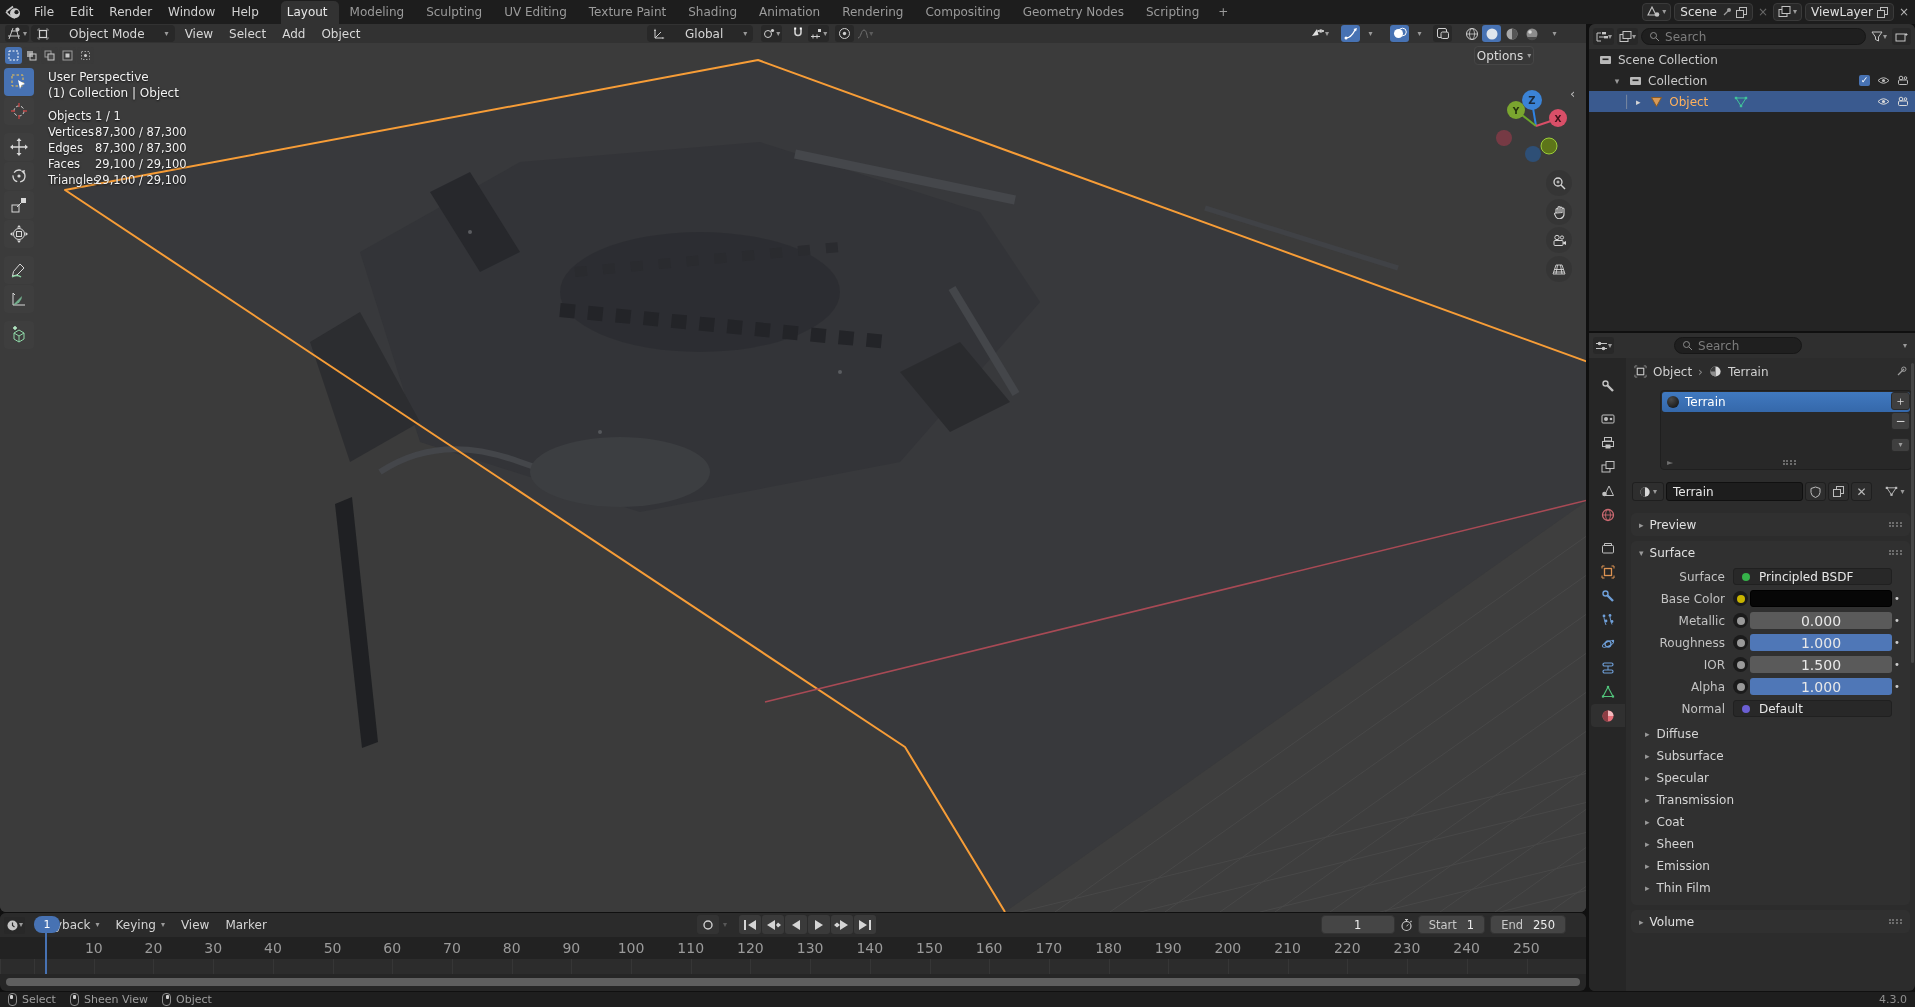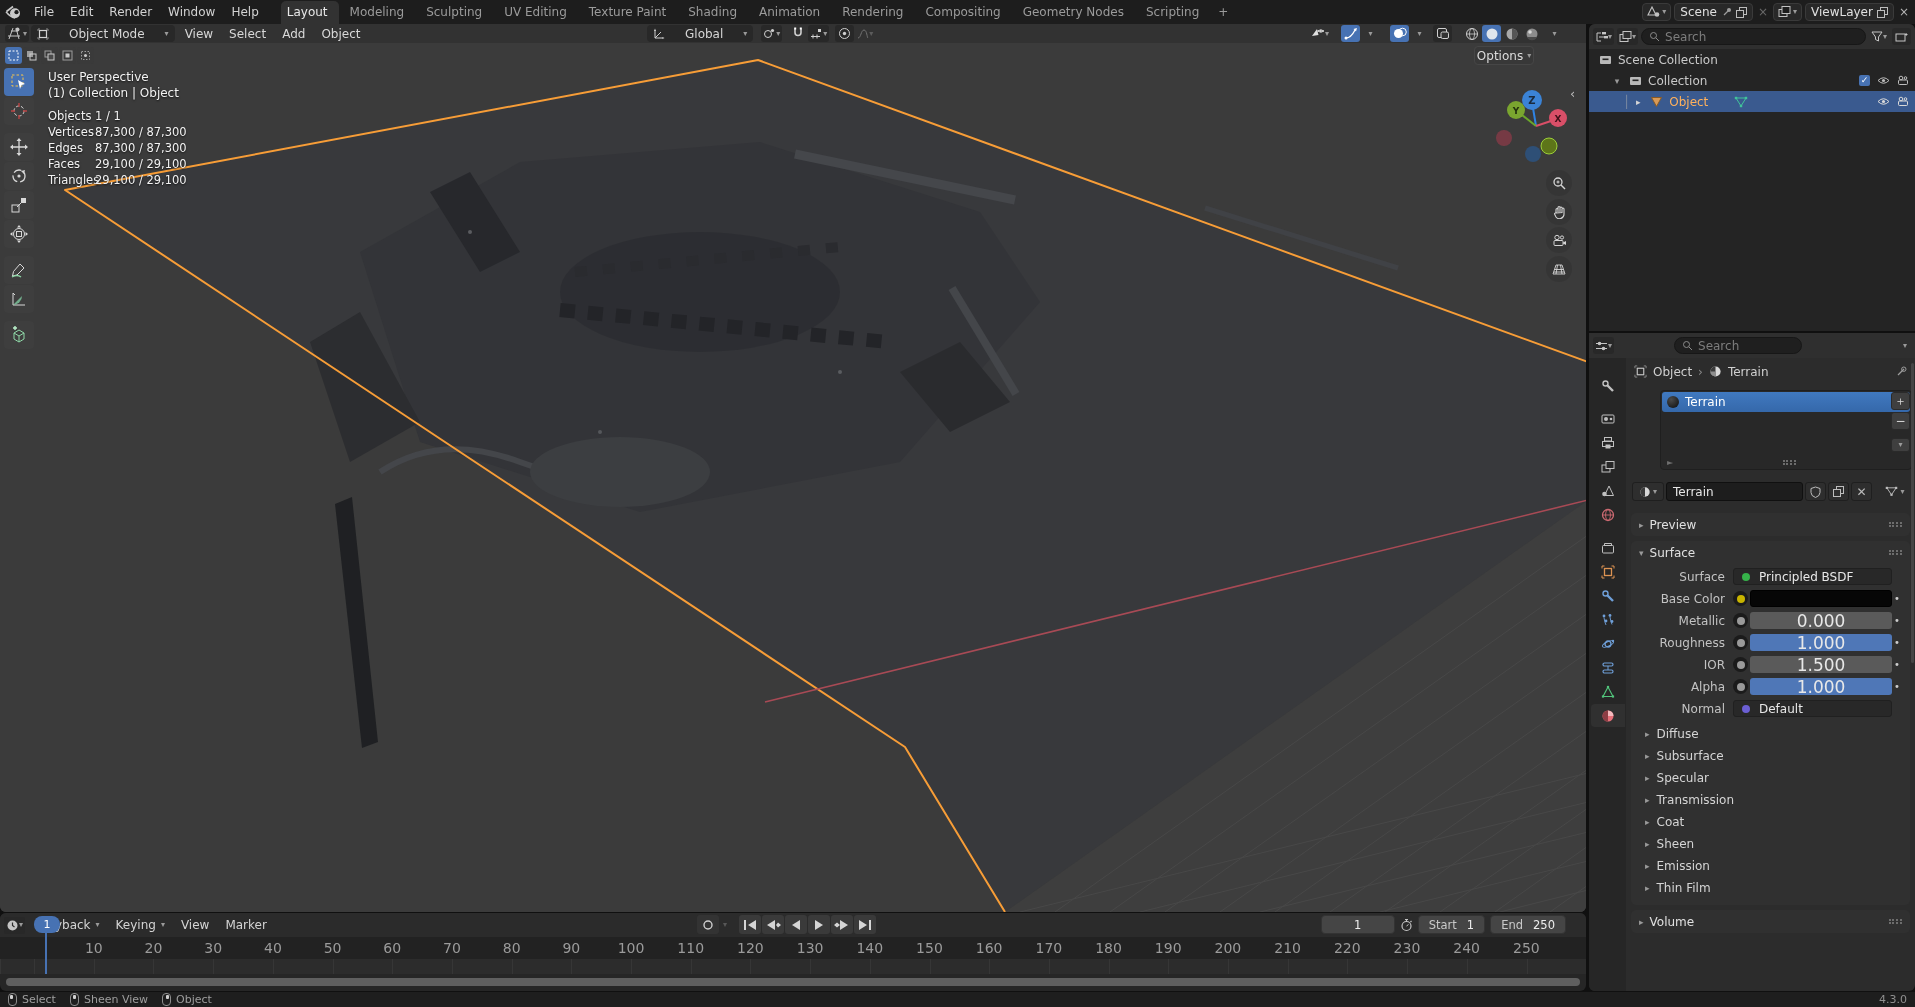--- a/index.html
+++ b/index.html
@@ -90,21 +90,21 @@
 
   .panel { margin:5px 5px 0; background:#303030; border-radius:5px; }
   .panel-h { height:23px; display:flex; align-items:center; gap:6px; padding:0 8px; color:#e0e0e0; }
   .grip { width:13px; height:5px; border-top:2px dotted #6d6d6d; border-bottom:2px dotted #6d6d6d; margin-left:auto; }
   .prow { display:flex; align-items:center; height:19px; margin:3px 8px; }
   .prow .plabel { width:94px; text-align:right; padding-right:8px; color:#c3c3c3; white-space:nowrap; }
   .socket { width:15px; height:15px; border-radius:50%; background:#1b1b1b; display:flex; align-items:center; justify-content:center; margin-right:2px; flex:none; }
   .socket i { width:8px; height:8px; border-radius:50%; display:block; }
   .pfield { flex:1; height:17px; border-radius:3px; display:flex; align-items:center; color:#e8e8e8; }
   .f-drop { background:#282828; border:1px solid #202020; gap:6px; padding:0 6px; }
-  .f-slider { background:#5a5a5a; justify-content:center; font-size:17px; }
+  .f-slider { background:#5a5a5a; justify-content:center; font-size:14px; }
   .f-slider.blue { background:#4f77b7; }
   .f-color { background:#060606; border:1px solid #000; }
   .animdot { width:10px; text-align:center; color:#cdcdcd; font-size:10px; flex:none; }
   .animdot.empty { color:transparent; }
   .subpanel { height:22px; display:flex; align-items:center; gap:7px; padding:0 14px; color:#d5d5d5; }
   .sp-tri { font-size:9px; color:#9a9a9a; }
   #props-scroll { position:absolute; right:1px; top:30px; width:3px; height:300px; background:#454545; border-radius:2px; }
 
   
   #timeline { position:absolute; left:0; top:913px; width:1586px; height:78px; background:#262626; border-radius:6px; overflow:hidden; }

